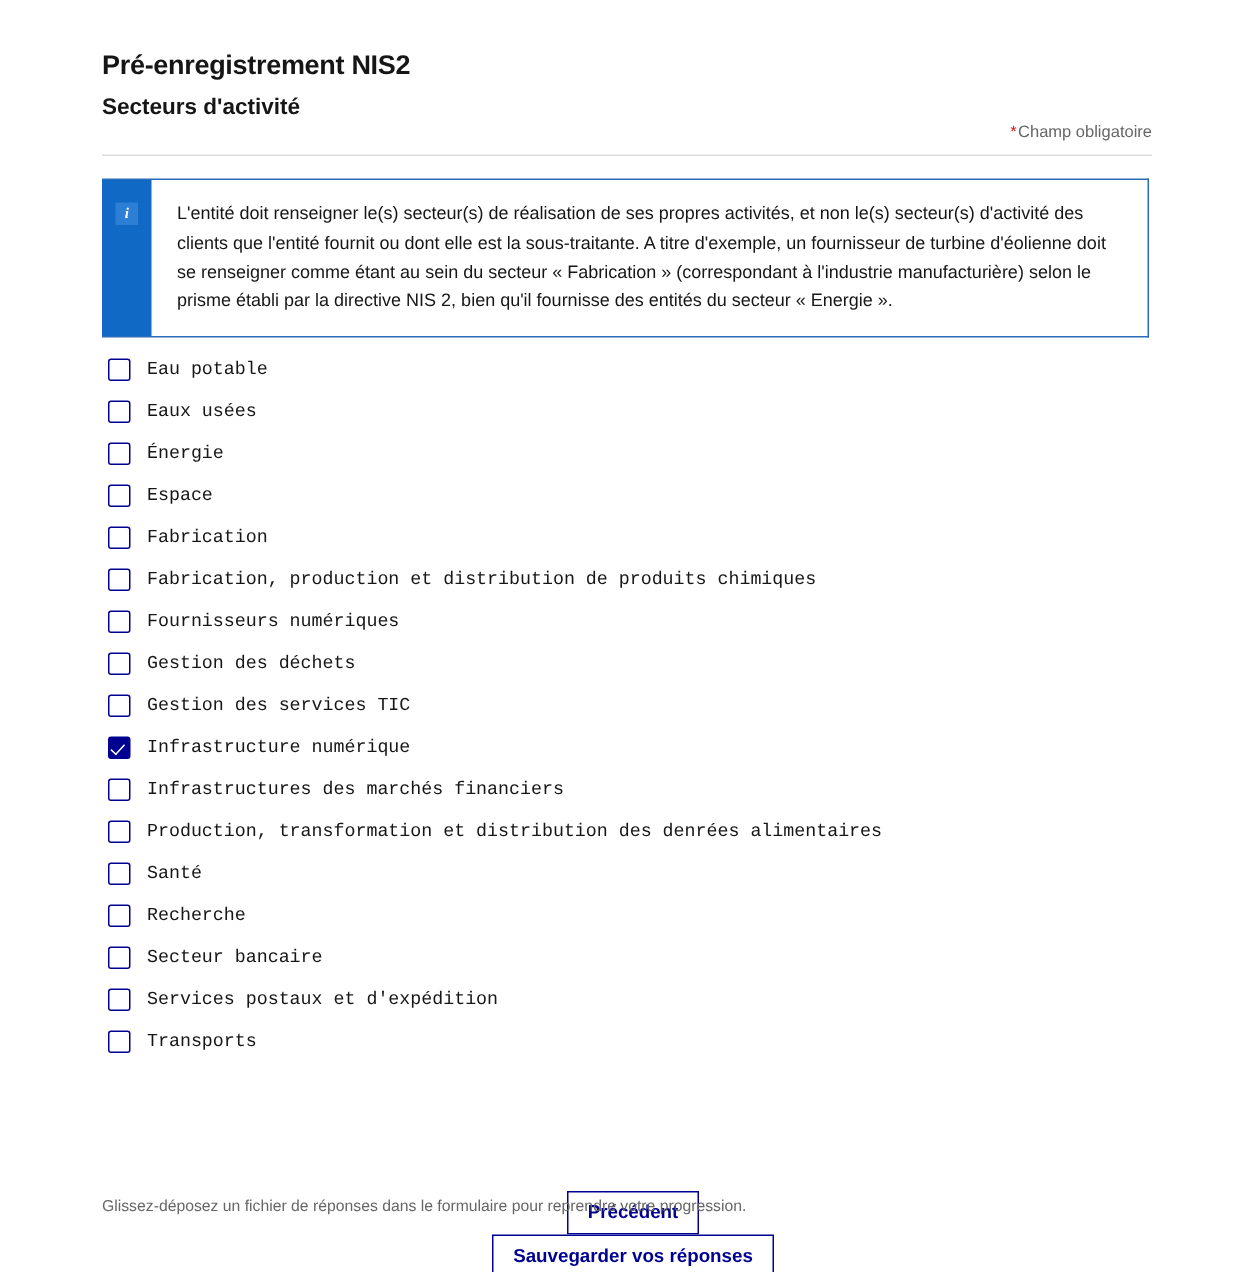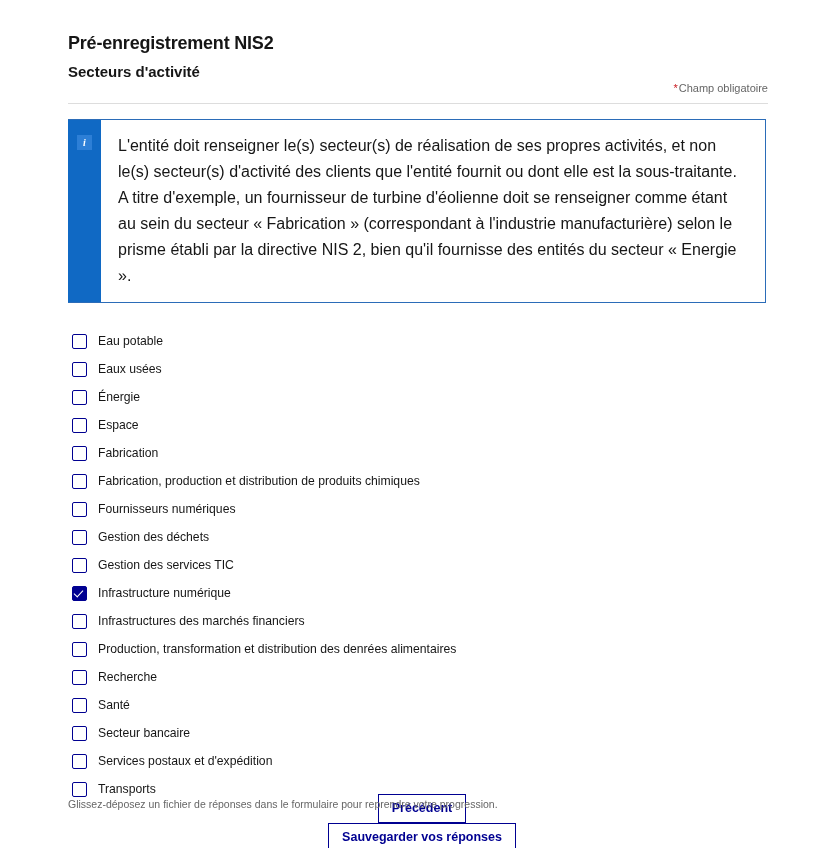--- a/index.html
+++ b/index.html
@@ -114,28 +114,29 @@
     font-style: italic;
     display: flex;
     align-items: center;
     justify-content: center;
     font-family: "Liberation Serif", serif;
     line-height: 1;
   }
   .callout-body {
     flex: 1;
     padding: 13px 16px 13px 17px;
-    font-size: 16px;
+    font-size: 12px;
     line-height: 1.62;
     color: #161616;
   }
 
   
   .checkbox-list {
-    margin-top: 25px;
+    margin-top: 8px;
+    font-family: Liberation Mono, monospace;
   }
   .checkbox-row {
     display: flex;
     align-items: center;
     height: 28px;
     cursor: pointer;
   }
   .cbox {
     width: 15px;
     height: 15px;
@@ -285,25 +286,25 @@
         <div class="checkbox-row">
           <span class="cbox"></span>
           <span class="cb-label">Infrastructures des marchés financiers</span>
         </div>
         <div class="checkbox-row">
           <span class="cbox"></span>
           <span class="cb-label">Production, transformation et distribution des denrées alimentaires</span>
         </div>
         <div class="checkbox-row">
           <span class="cbox"></span>
+          <span class="cb-label">Santé</span>
+        </div>
+        <div class="checkbox-row">
+          <span class="cbox"></span>
           <span class="cb-label">Recherche</span>
-        </div>
-        <div class="checkbox-row">
-          <span class="cbox"></span>
-          <span class="cb-label">Santé</span>
         </div>
         <div class="checkbox-row">
           <span class="cbox"></span>
           <span class="cb-label">Secteur bancaire</span>
         </div>
         <div class="checkbox-row">
           <span class="cbox"></span>
           <span class="cb-label">Services postaux et d'expédition</span>
         </div>
         <div class="checkbox-row">

